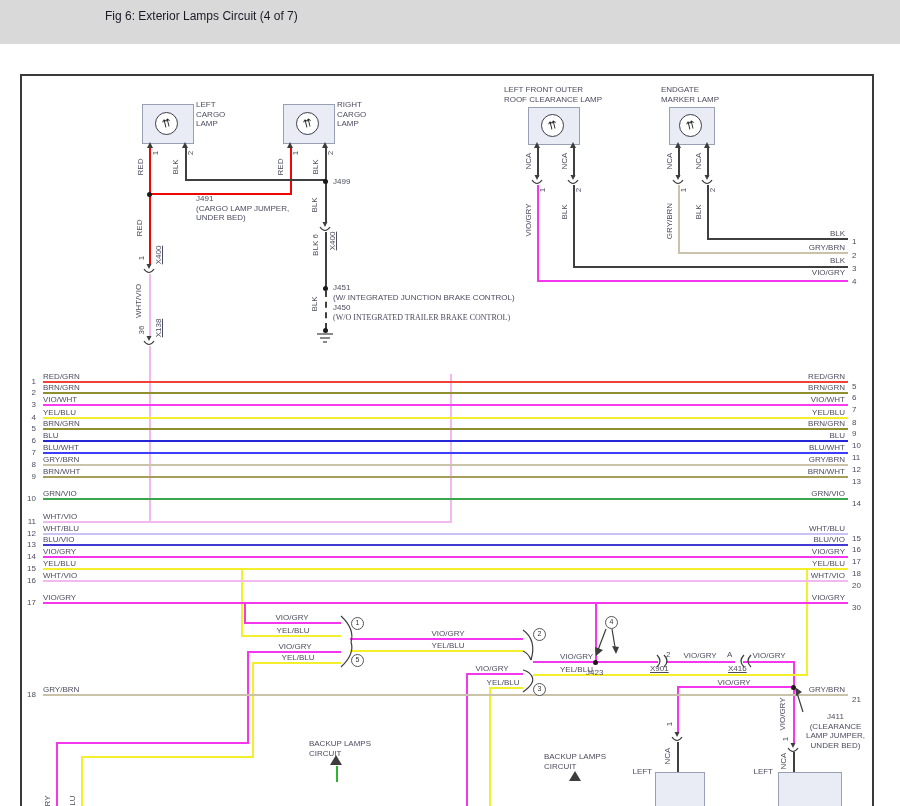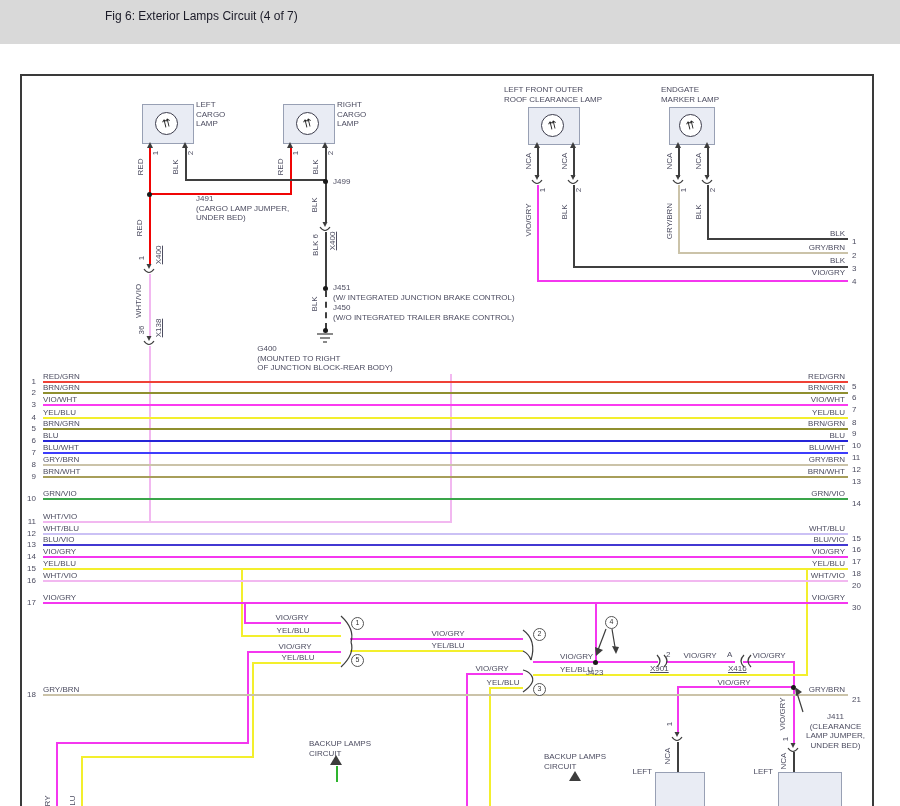--- a/index.html
+++ b/index.html
@@ -110,24 +110,21 @@
     <div class="lbl rot" style="left: 139px; top: 301px;">WHT/VIO</div>
     <div class="lbl rot" style="left: 142px; top: 330px;">36</div>
     <div class="lbl rot u" style="left: 159px; top: 328px;">X138</div>
     <div class="lbl rot" style="left: 315px; top: 205px;">BLK</div>
     <div class="lbl rot" style="left: 316px; top: 245px;">BLK 6</div>
     <div class="lbl rot u" style="left: 333px; top: 241px;">X400</div>
     <div class="lbl" style="left: 333px; top: 283px;">J451</div>
     <div class="lbl" style="left: 333px; top: 293px;">(W/ INTEGRATED JUNCTION BRAKE CONTROL)</div>
     <div class="lbl rot" style="left: 315px; top: 304px;">BLK</div>
     <div class="lbl" style="left: 333px; top: 303px;">J450</div>
-    <div class="lbl" style="left: 333px; top: 313px;">(W/O INTEGRATED TRAILER BRAKE CONTROL)</div>
-    <div class="lbl c" style="left: 325px; top: 344px;">G400
-(MOUNTED TO RIGHT
-OF JUNCTION BLOCK-REAR BODY)</div>
+    <div class="lbl" style="left: 333px; top: 313px; font-family: Liberation Serif, serif;">(W/O INTEGRATED TRAILER BRAKE CONTROL)</div>
     <div class="lbl c" style="left: 553px; top: 85px;">LEFT FRONT OUTER
 ROOF CLEARANCE LAMP</div>
     <div class="lbl c" style="left: 690px; top: 85px;">ENDGATE
 MARKER LAMP</div>
     <div class="lbl rot" style="left: 529px; top: 161px;">NCA</div>
     <div class="lbl rot" style="left: 565px; top: 161px;">NCA</div>
     <div class="lbl rot" style="left: 670px; top: 161px;">NCA</div>
     <div class="lbl rot" style="left: 699px; top: 161px;">NCA</div>
     <div class="lbl rot" style="left: 543px; top: 190px;">1</div>
     <div class="lbl rot" style="left: 579px; top: 190px;">2</div>

